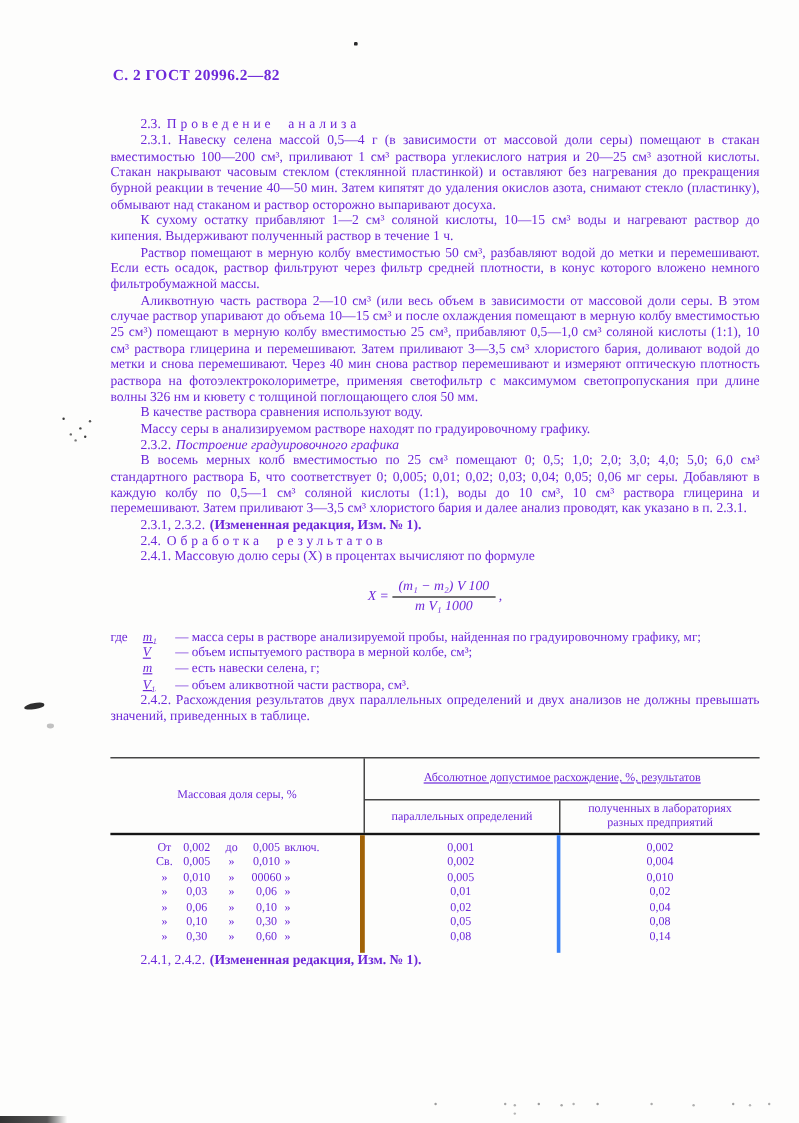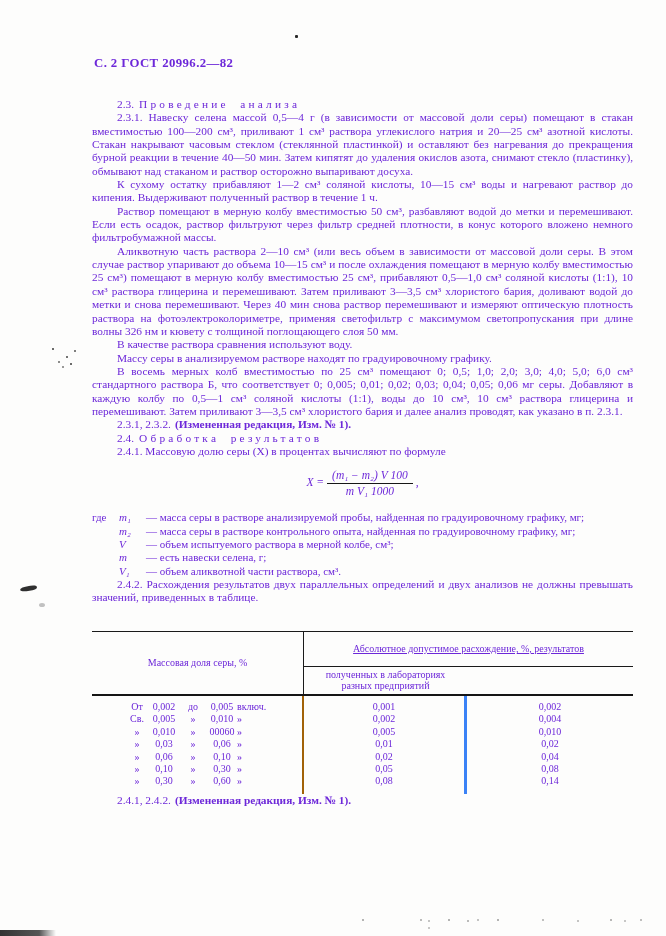--- a/index.html
+++ b/index.html
@@ -20,33 +20,33 @@
   .b{font-weight:bold;margin-left:4px;}
   
   .formula{text-align:center;margin:7px 0 9px;font-style:italic;font-size:11.5px;line-height:13px;}
   .frac{display:inline-block;vertical-align:middle;text-align:center;margin:4px 3px;}
   .frac-num{display:block;padding:0 5px 1px;border-bottom:1px solid #161616;}
   .frac-den{display:block;padding-top:1px;}
   
   .defs{font-size:11px;}
   .def-row{display:flex;line-height:13.35px;}
   .def-pre{width:27px;flex:none;}
-  .def-var{width:27px;flex:none;font-style:italic;}
+  .def-var{width:27px;flex:none;font-style:italic;text-decoration:underline;}
   .def-text{flex:1;white-space:nowrap;overflow:visible;font-family:Liberation Serif, serif;}
   
   .gtable{margin-top:26px;width:541px;font-size:10px;border-top:1.5px solid #1a1a1a;}
   .gt-head{display:grid;grid-template-columns:212px 329px;border-bottom:2.5px solid #151515;}
   .gt-h1{border-right:1px solid #1a1a1a;display:flex;align-items:center;justify-content:center;text-align:center;padding:2px 16px;}
   .gt-span{height:34px;display:flex;align-items:center;justify-content:center;border-bottom:1px solid #1a1a1a;padding:0 6px;text-align:center;text-decoration:underline;}
   .gt-sub{display:grid;grid-template-columns:163px 166px;height:27px;}
   .gt-h2{border-right:1px solid #1a1a1a;display:flex;align-items:center;justify-content:center;text-align:center;padding:0 8px;}
   .gt-h3{display:flex;align-items:center;justify-content:center;text-align:center;line-height:11px;padding:0 10px;}
   .gt-body{display:grid;grid-template-columns:212px 163px 166px;}
   .gt-bc{padding:5px 0 6px;}
-  .gt-bc1{border-right:2px solid #a16207;}
+  .gt-bc1{border-right:4px solid #a16207;}
   .gt-bc2{border-right:3px solid #3b82f6;text-align:center;}
   .gt-bc3{text-align:center;}
   .gt-row{line-height:12.45px;}
   .gt-r1{display:grid;grid-template-columns:24px 30px 28px 30px auto;padding-left:33px;}
   .c-c{text-align:center;}
   .c-l{text-align:left;}
   .amend-bottom{margin-top:13px;}
   
   .art{position:absolute;pointer-events:none;}
   .art-dot-top{left:295px;top:35px;width:3px;height:3px;background:#2a2a2a;border-radius:1px;}
@@ -78,43 +78,39 @@
       <p class="para">К сухому остатку прибавляют 1—2 см³ соляной кислоты, 10—15 см³ воды и нагревают раствор до кипения. Выдерживают полученный раствор в течение 1 ч.</p>
 
       <p class="para">Раствор помещают в мерную колбу вместимостью 50 см³, разбавляют водой до метки и перемешивают. Если есть осадок, раствор фильтруют через фильтр средней плотности, в конус которого вложено немного фильтробумажной массы.</p>
 
       <p class="para">Аликвотную часть раствора 2—10 см³ (или весь объем в зависимости от массовой доли серы. В этом случае раствор упаривают до объема 10—15 см³ и после охлаждения помещают в мерную колбу вместимостью 25 см³) помещают в мерную колбу вместимостью 25 см³, прибавляют 0,5—1,0 см³ соляной кислоты (1:1), 10 см³ раствора глицерина и перемешивают. Затем приливают 3—3,5 см³ хлористого бария, доливают водой до метки и снова перемешивают. Через 40 мин снова раствор перемешивают и измеряют оптическую плотность раствора на фотоэлектроколориметре, применяя светофильтр с максимумом светопропускания при длине волны 326 нм и кювету с толщиной поглощающего слоя 50 мм.</p>
 
       <p class="para">В качестве раствора сравнения используют воду.</p>
 
       <p class="para">Массу серы в анализируемом растворе находят по градуировочному графику.</p>
 
+      <p class="para"><span class="h-num">2.3.2.</span><span class="it-title">Построение градуировочного графика</span></p>
 
       <p class="para">В восемь мерных колб вместимостью по 25 см³ помещают 0; 0,5; 1,0; 2,0; 3,0; 4,0; 5,0; 6,0 см³ стандартного раствора Б, что соответствует 0; 0,005; 0,01; 0,02; 0,03; 0,04; 0,05; 0,06 мг серы. Добавляют в каждую колбу по 0,5—1 см³ соляной кислоты (1:1), воды до 10 см³, 10 см³ раствора глицерина и перемешивают. Затем приливают 3—3,5 см³ хлористого бария и далее анализ проводят, как указано в п. 2.3.1.</p>
 
       <p class="para"><span>2.3.1, 2.3.2.</span><span class="b">(Измененная редакция, Изм. № 1).</span></p>
 
       <p class="para"><span class="h-num">2.4.</span><span class="sp-title">Обработка результатов</span></p>
 
       <p class="para">2.4.1. Массовую долю серы (X) в процентах вычисляют по формуле</p>
 
       <div class="formula">
         <span>X =</span><span class="frac"><span class="frac-num">(m₁ − m₂) V 100</span><span class="frac-den">m V₁ 1000</span></span><span>,</span>
       </div>
 
       <div class="defs">
         <div class="def-row">
             <span class="def-pre">где</span>
             <span class="def-var">m₁</span>
             <span class="def-text">— масса серы в растворе анализируемой пробы, найденная по градуировочному графику, мг;</span>
-          </div>
-        <div class="def-row">
-            <span class="def-pre"></span>
-            <span class="def-var">m₂</span>
-            <span class="def-text">— масса серы в растворе контрольного опыта, найденная по градуировочному графику, мг;</span>
           </div>
         <div class="def-row">
             <span class="def-pre"></span>
             <span class="def-var">V</span>
             <span class="def-text">— объем испытуемого раствора в мерной колбе, см³;</span>
           </div>
         <div class="def-row">
             <span class="def-pre"></span>
             <span class="def-var">m</span>
             <span class="def-text">— есть навески селена, г;</span>
@@ -127,20 +123,21 @@
       </div>
 
       <p class="para">2.4.2. Расхождения результатов двух параллельных определений и двух анализов не должны превышать значений, приведенных в таблице.</p>
 
       <div class="gtable">
         <div class="gt-head">
           <div class="gt-h1">Массовая доля серы, %</div>
           <div class="gt-hr">
             <div class="gt-span">Абсолютное допустимое расхождение, %, результатов</div>
             <div class="gt-sub">
+              <div class="gt-h2">параллельных определений</div>
               <div class="gt-h3">полученных в лабораториях разных предприятий</div>
             </div>
           </div>
         </div>
         <div class="gt-body">
           <div class="gt-bc gt-bc1">
             <div class="gt-row gt-r1">
                 <span class="c-c">От</span>
                 <span class="c-c">0,002</span>
                 <span class="c-c">до</span>

